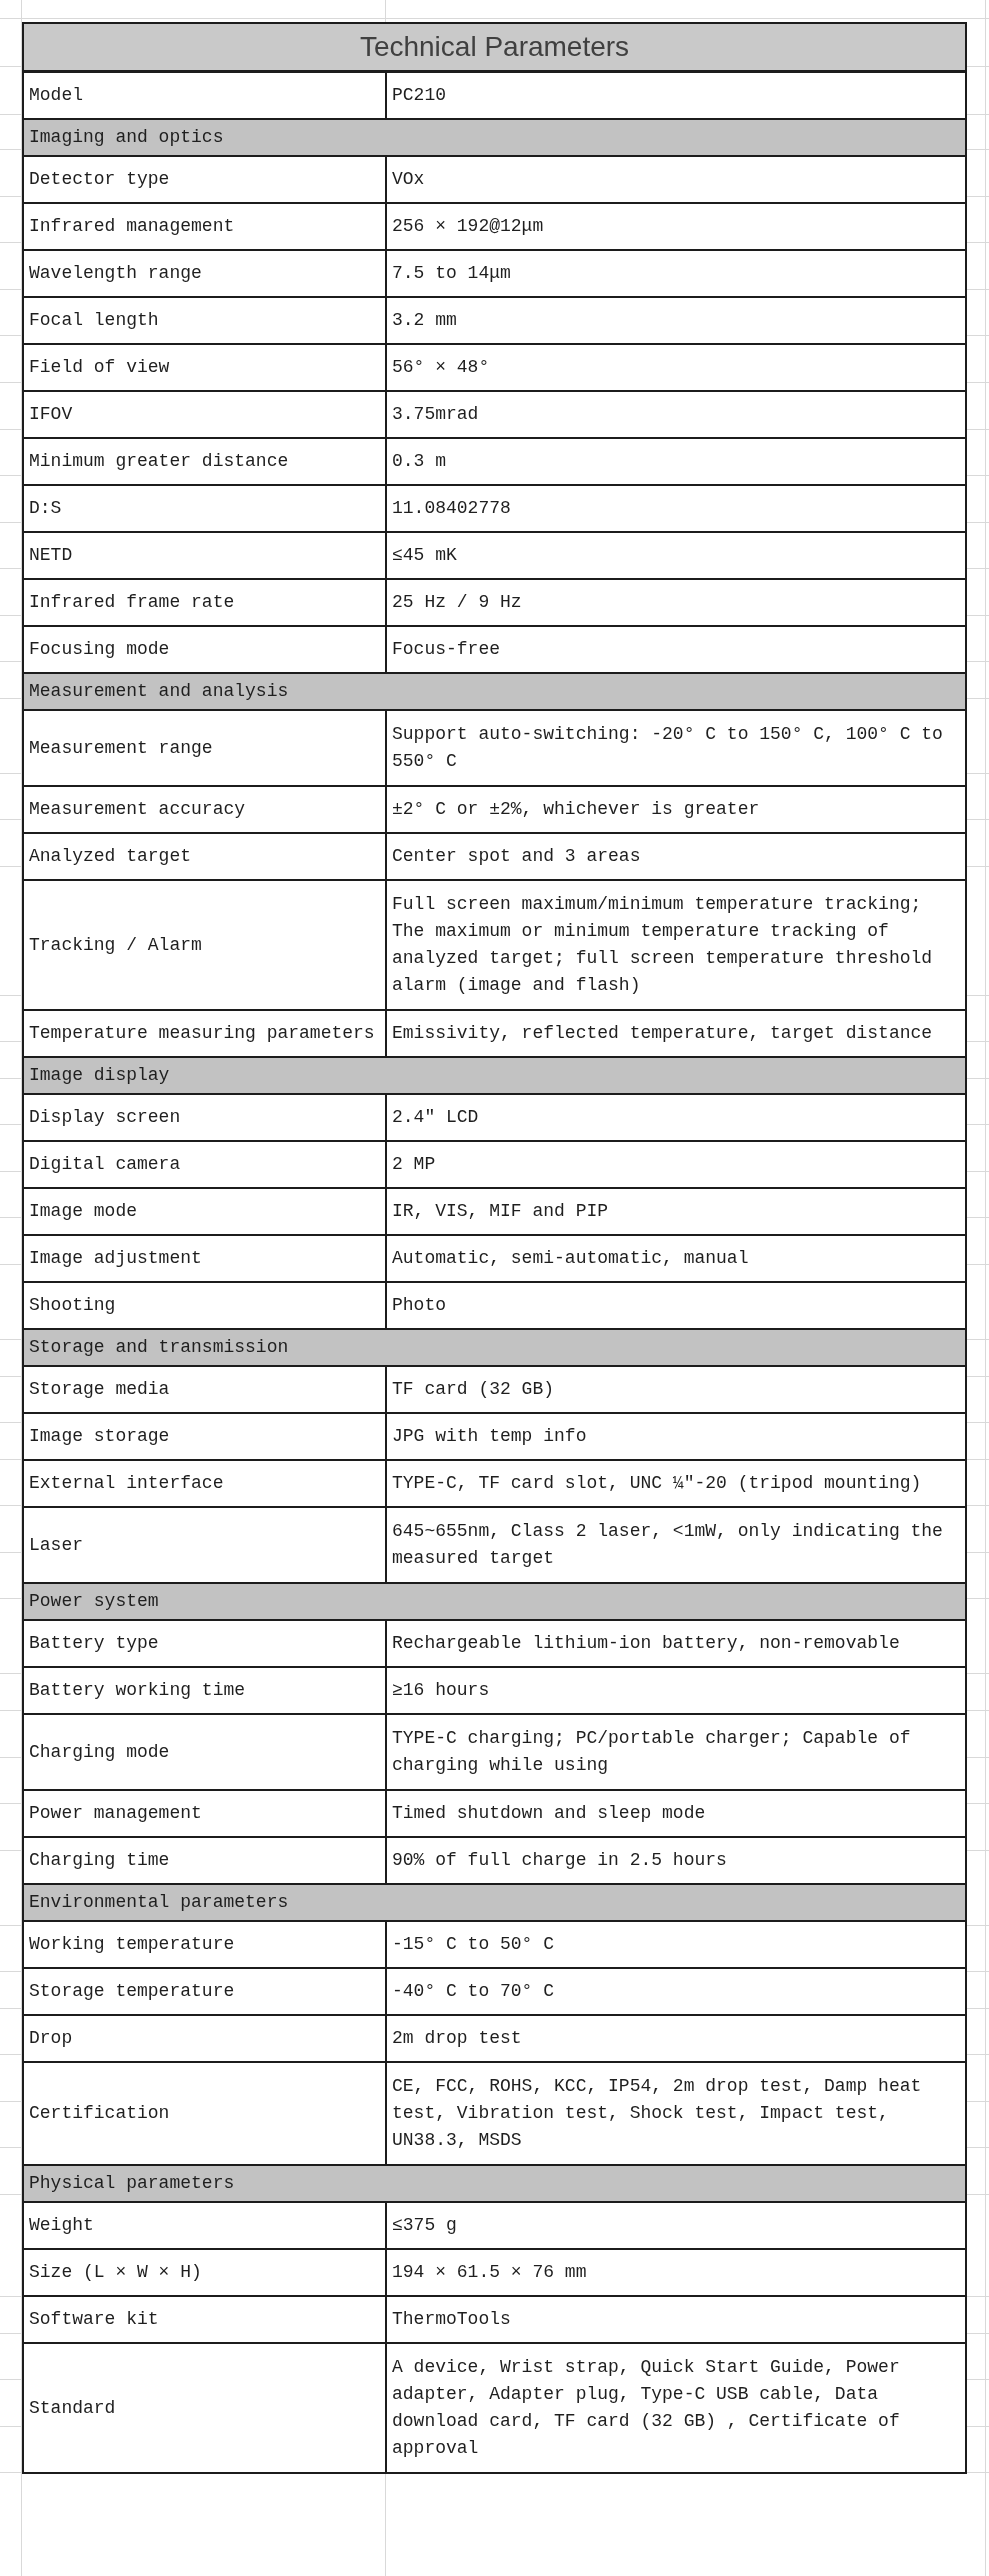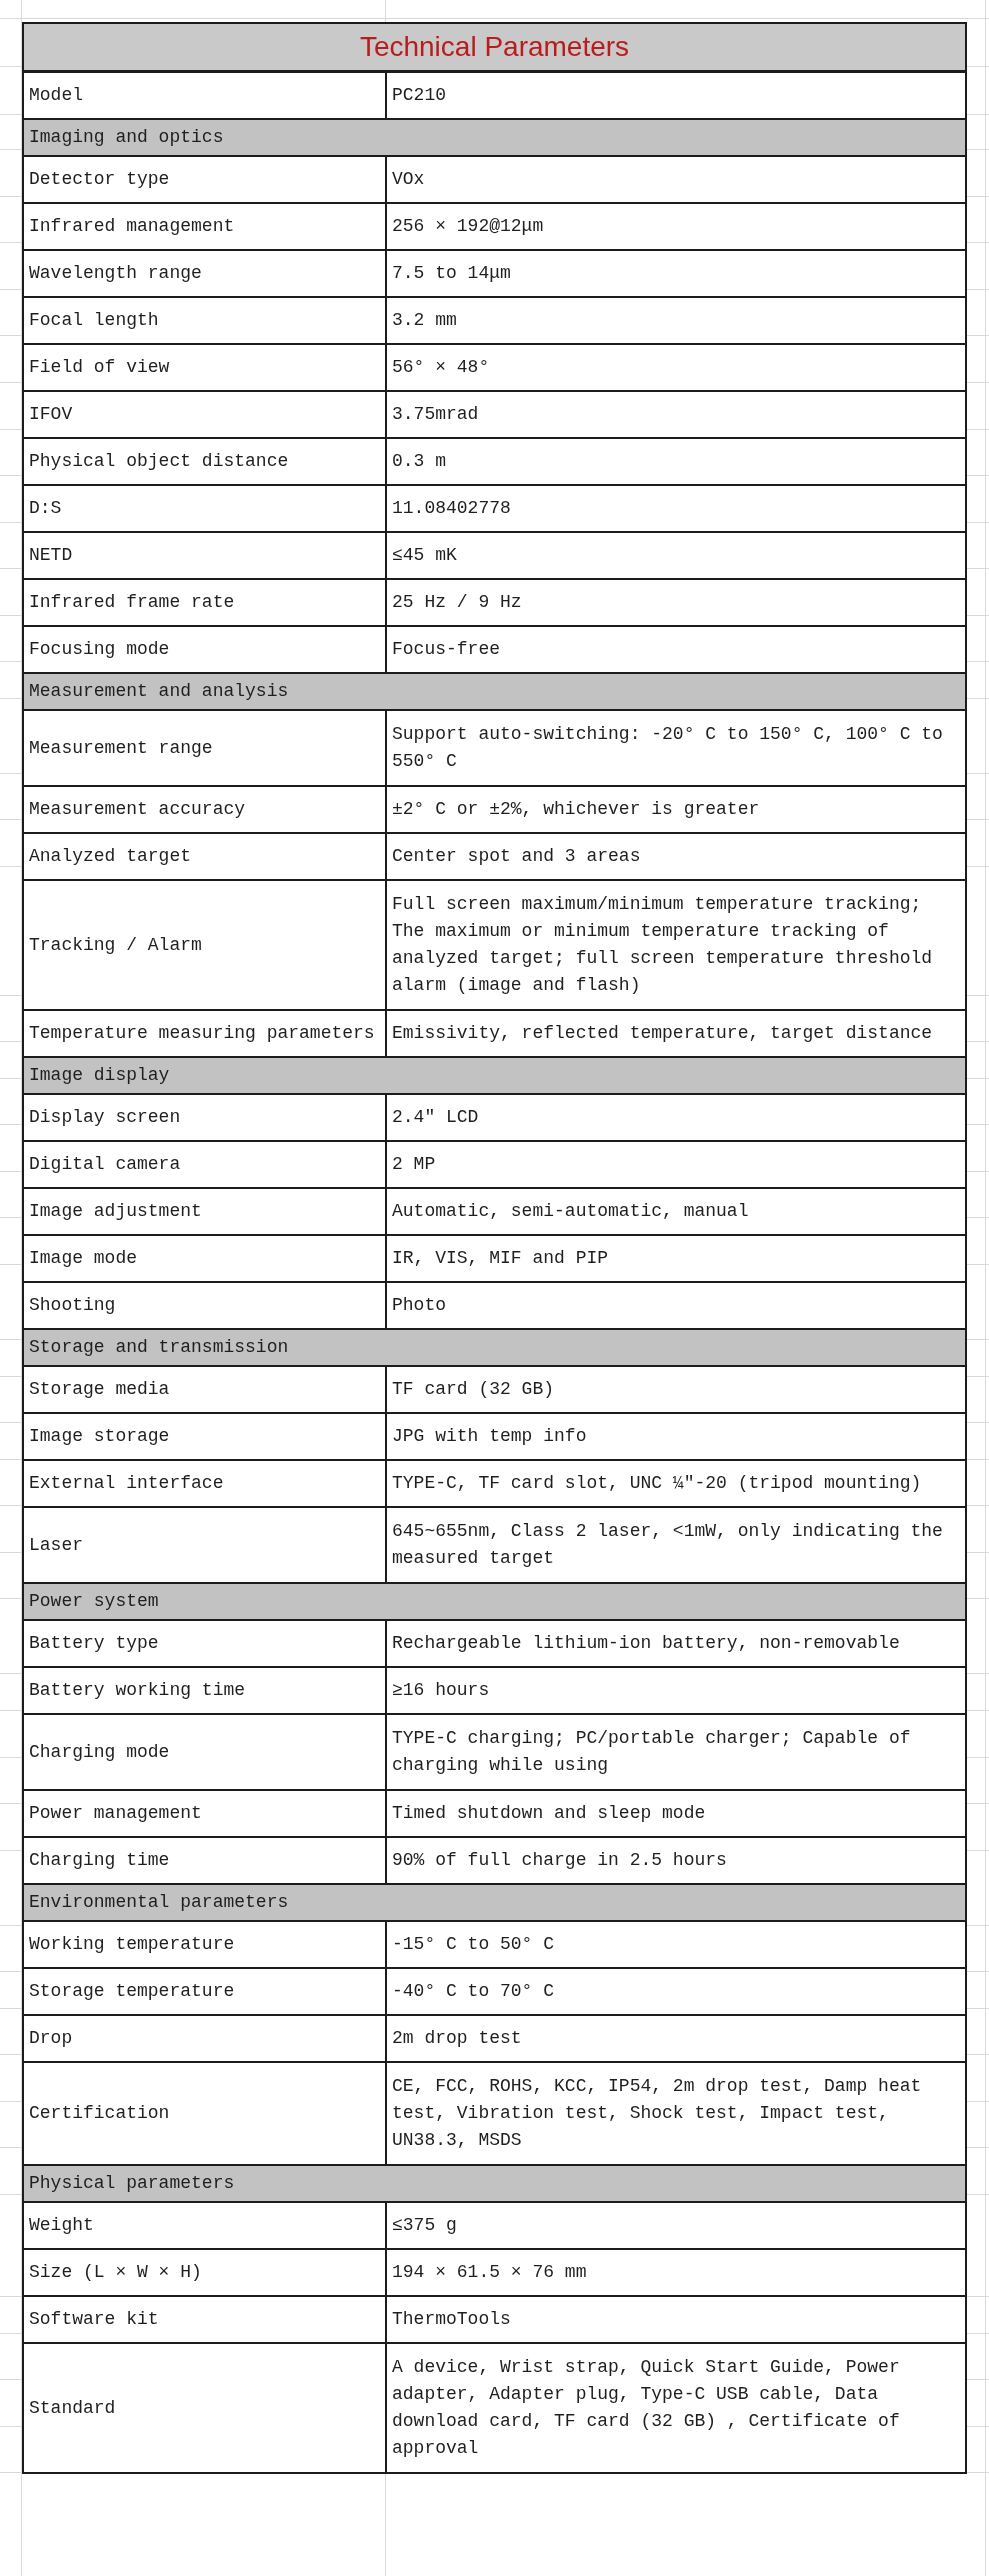--- a/index.html
+++ b/index.html
@@ -33,21 +33,21 @@
     padding: 9px 8px 9px 5px;
     vertical-align: middle;
     white-space: pre-wrap;
     overflow: hidden;
   }
   tr.title th {
     background: var(--header-bg, #c9c9c9);
     font-family: "Liberation Sans", sans-serif;
     font-weight: 400;
     font-size: 28px;
-    color: #b91c1c;
+    color: #404040;
     text-align: center;
     padding: 7px 4px;
     border-bottom-width: 3px;
   }
   tr.section td {
     background: var(--section-bg, #c2c2c2);
     padding-top: 4px;
     padding-bottom: 4px;
   }
   tr.multi td { padding-top: 10px; padding-bottom: 10px; }
@@ -147,21 +147,21 @@
       </tr>
       <tr class="data">
         <td>Field of view</td>
         <td>56° × 48°</td>
       </tr>
       <tr class="data">
         <td>IFOV</td>
         <td>3.75mrad</td>
       </tr>
       <tr class="data">
-        <td>Physical object distance</td>
+        <td>Minimum greater distance</td>
         <td>0.3 m</td>
       </tr>
       <tr class="data">
         <td>D:S</td>
         <td>11.08402778</td>
       </tr>
       <tr class="data">
         <td>NETD</td>
         <td>≤45 mK</td>
       </tr>
@@ -205,26 +205,26 @@
       </tr>
       <tr class="data">
         <td>Display screen</td>
         <td>2.4″ LCD</td>
       </tr>
       <tr class="data">
         <td>Digital camera</td>
         <td>2 MP</td>
       </tr>
       <tr class="data">
+        <td>Image mode</td>
+        <td>IR, VIS, MIF and PIP</td>
+      </tr>
+      <tr class="data">
         <td>Image adjustment</td>
         <td>Automatic, semi-automatic, manual</td>
-      </tr>
-      <tr class="data">
-        <td>Image mode</td>
-        <td>IR, VIS, MIF and PIP</td>
       </tr>
       <tr class="data">
         <td>Shooting</td>
         <td>Photo</td>
       </tr>
       <tr class="section">
         <td colspan="2">Storage and transmission</td>
       </tr>
       <tr class="data">
         <td>Storage media</td>

